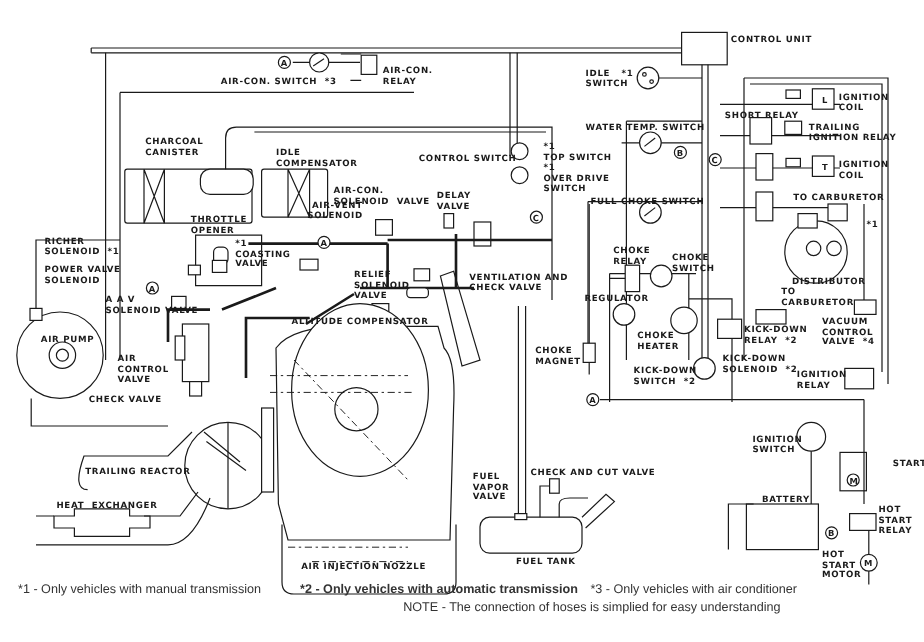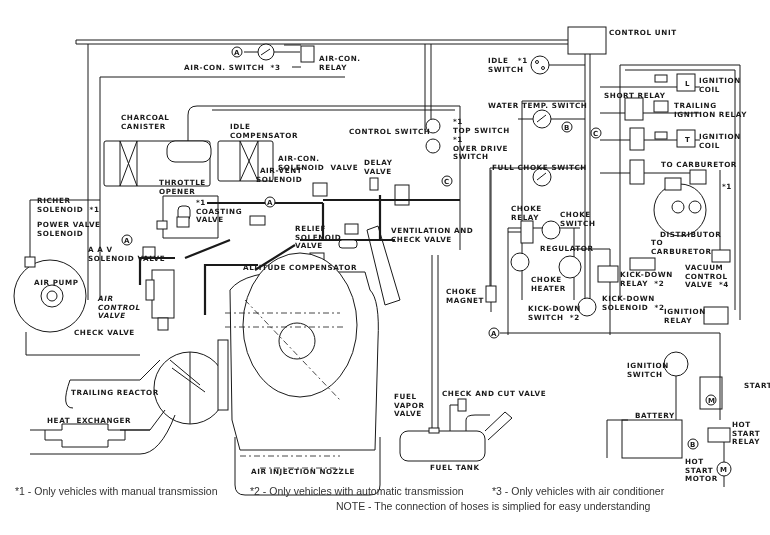--- a/index.html
+++ b/index.html
@@ -271,44 +271,44 @@
 SOLENOID</div>
 <div class="lbl" style="left:41px;top:246px;margin-left:47px;">A A V
 SOLENOID VALVE</div>
 <div class="lbl" style="left:295px;top:225px;">RELIEF
 SOLENOID
 VALVE</div>
 <div class="lbl" style="left:391px;top:227px;">VENTILATION AND
 CHECK VALVE</div>
 <div class="lbl" style="left:243px;top:264px;">ALTITUDE COMPENSATOR</div>
 <div class="lbl" style="left:34px;top:279px;">AIR PUMP</div>
-<div class="lbl" style="left:98px;top:295px;font-style:italic;">AIR
+<div class="lbl" style="left:98px;top:295px;">AIR
 CONTROL
 VALVE</div>
 <div class="lbl" style="left:74px;top:329px;">CHECK VALVE</div>
 <div class="lbl" style="left:511px;top:205px;">CHOKE
 RELAY</div>
 <div class="lbl" style="left:560px;top:211px;">CHOKE
 SWITCH</div>
-<div class="lbl" style="left:540px;top:245px;">REGULATOR</div>
+<div class="lbl" style="left:487px;top:245px;">REGULATOR</div>
 <div class="lbl" style="left:531px;top:276px;">CHOKE
 HEATER</div>
 <div class="lbl" style="left:620px;top:271px;">KICK-DOWN
 RELAY  *2</div>
 <div class="lbl" style="left:602px;top:295px;">KICK-DOWN
 SOLENOID  *2</div>
 <div class="lbl" style="left:528px;top:305px;">KICK-DOWN
 SWITCH  *2</div>
 <div class="lbl" style="left:446px;top:288px;">CHOKE
 MAGNET</div>
 <div class="lbl" style="left:71px;top:389px;">TRAILING REACTOR</div>
 <div class="lbl" style="left:47px;top:417px;">HEAT  EXCHANGER</div>
 <div class="lbl" style="left:251px;top:468px;">AIR INJECTION NOZZLE</div>
 <div class="lbl" style="left:394px;top:393px;">FUEL
 VAPOR
 VALVE</div>
 <div class="lbl" style="left:442px;top:390px;">CHECK AND CUT VALVE</div>
 <div class="lbl" style="left:430px;top:464px;">FUEL TANK</div>
 
 <div class="note" style="left:15px;top:485px;text-align:center;">*1 - Only vehicles with manual transmission</div>
-<div class="note" style="left:250px;top:485px;">*2 - Only vehicles with automatic transmission</div>
+<div class="note" style="left:250px;top:485px;font-weight:bold;">*2 - Only vehicles with automatic transmission</div>
 <div class="note" style="left:492px;top:485px;">*3 - Only vehicles with air conditioner</div>
 <div class="note" style="left:336px;top:500px;">NOTE - The connection of hoses is simplied for easy understanding</div>
 
 </body></html>

